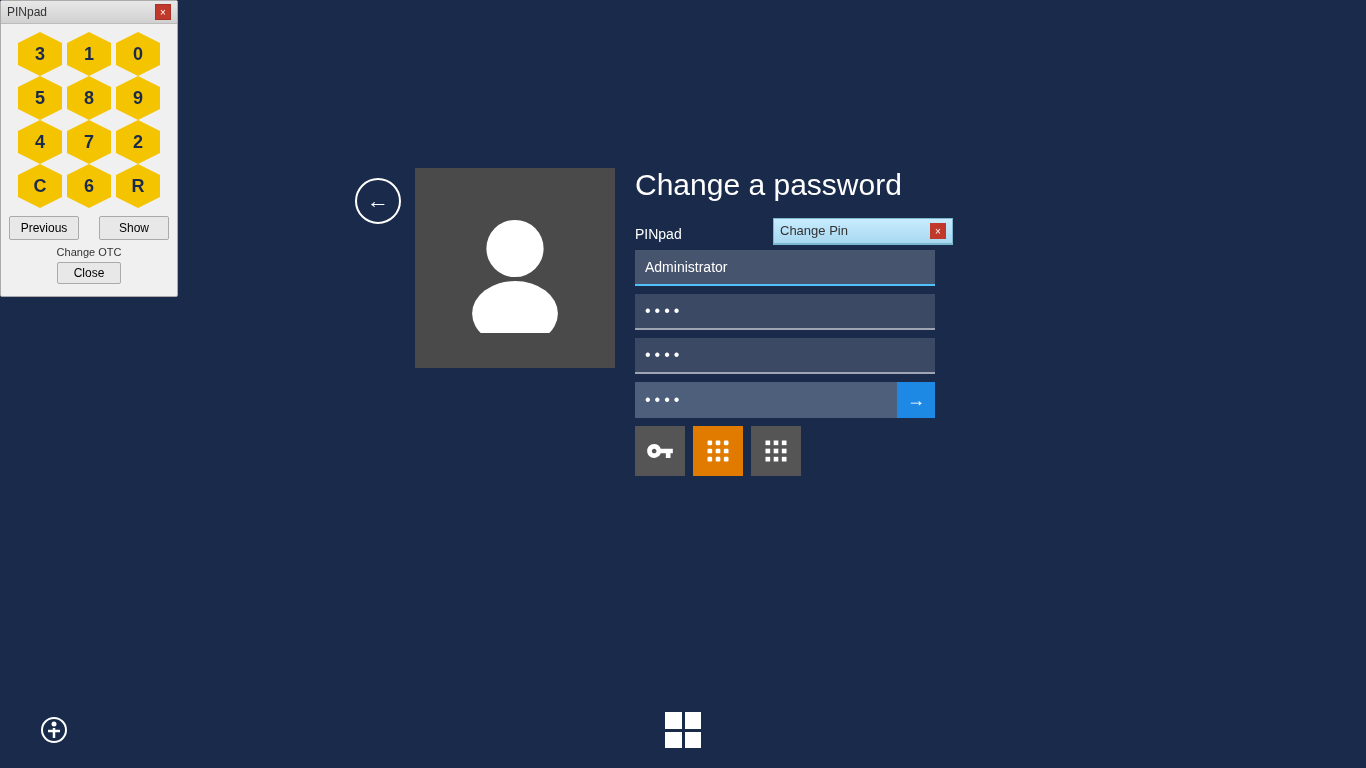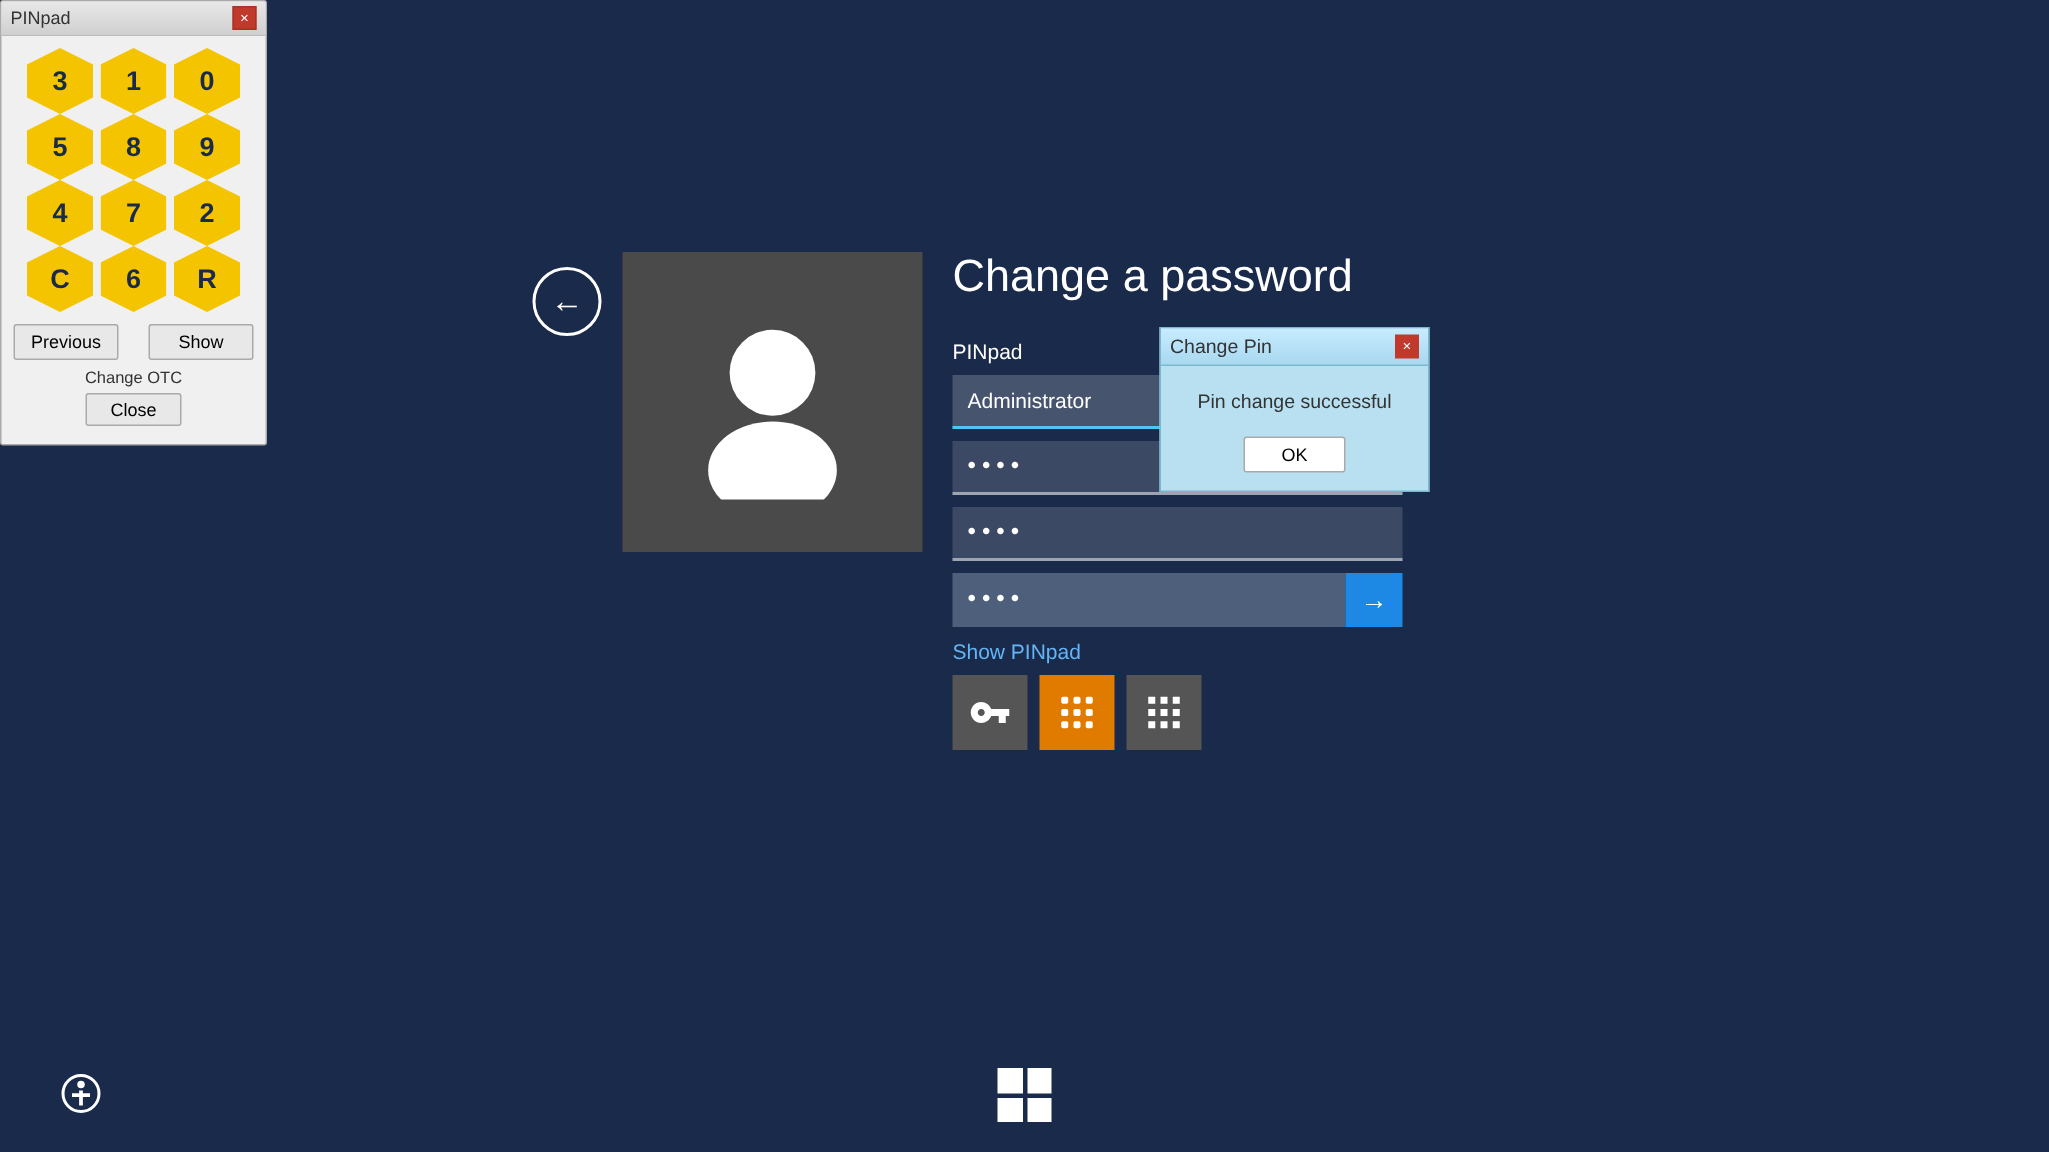--- a/index.html
+++ b/index.html
@@ -392,21 +392,20 @@
 <div id="login-form">
   <div id="change-password-title">Change a password</div>
   <div id="pinpad-label">PINpad</div>
   <input class="input-field active-field" type="text" value="Administrator" placeholder="Administrator" style="">
   <input class="input-field dots" type="password" value="1234" style="">
   <input class="input-field dots" type="password" value="1234" style="">
   <div id="pin-row">
     <input id="pin-input-field" class="dots" type="password" value="1234" style="">
     <button id="pin-submit-btn">→</button>
   </div>
-  <a id="show-pinpad-link">Show PINpad</a>
   <div id="signin-options-row">
     <button class="signin-option-btn">
       <svg viewBox="0 0 24 24" fill="white">
         <path d="M12.65 10C11.83 7.67 9.61 6 7 6c-3.31 0-6 2.69-6 6s2.69 6 6 6c2.61 0 4.83-1.67 5.65-4H17v4h4v-4h2v-4H12.65zM7 14c-1.1 0-2-.9-2-2s.9-2 2-2 2 .9 2 2-.9 2-2 2z"></path>
       </svg>
     </button>
     <button class="signin-option-btn active">
       <svg viewBox="0 0 24 24" fill="white">
         <rect x="3" y="3" width="4" height="4" rx="1"></rect>
         <rect x="10" y="3" width="4" height="4" rx="1"></rect>
@@ -433,24 +432,20 @@
       </svg>
     </button>
   </div>
 </div>
 
 <div id="change-pin-dialog">
   <div id="dialog-titlebar">
     <span id="dialog-title">Change Pin</span>
     <button id="dialog-close-btn">×</button>
   </div>
-  <div id="dialog-body">
-    <span id="dialog-message">Pin change successful</span>
-    <button id="dialog-ok-btn">OK</button>
-  </div>
 </div>
 
 <div id="bottom-bar">
   <div id="windows-logo">
     <div class="win-logo-grid">
       <div></div>
         <div></div>
         <div></div>
         <div></div>
     </div>

